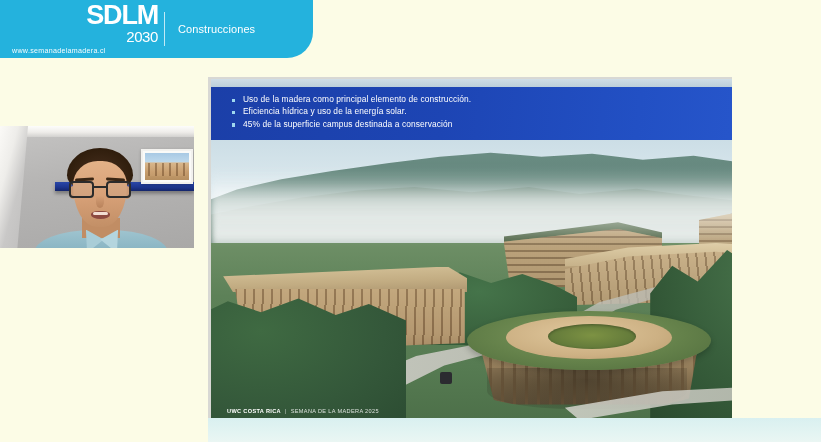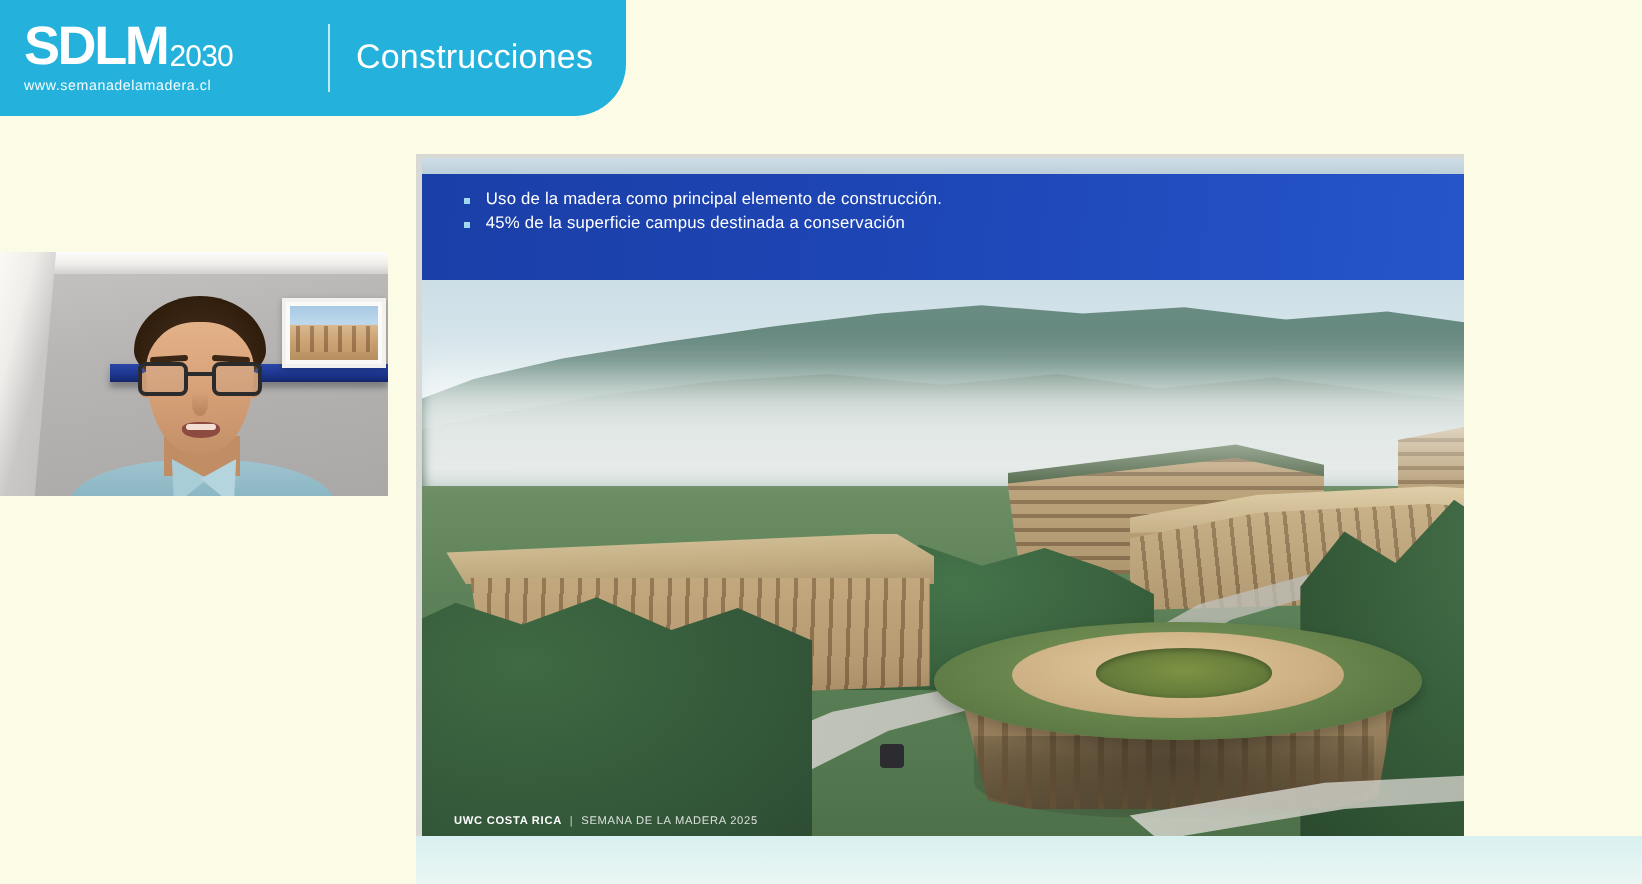--- a/index.html
+++ b/index.html
@@ -23,40 +23,40 @@
     background:#24b2dd;
     border-bottom-right-radius:26px;
     display:flex; align-items:center;
   }
   .logo-block {
     position:relative;
     width:146px; height:44px;
     margin-left:12px;
     display:flex; flex-direction:column; justify-content:center;
   }
-  .logo-row { display:flex; align-items:flex-end; }
+  .logo-row { display:flex; align-items:flex-end;flex-direction:column; }
   .logo-mark {
     font-size:27px; font-weight:bold; letter-spacing:-1.2px;
     color:#ffffff; line-height:0.95;
     font-family:"Liberation Sans", sans-serif;
   }
   .logo-year {
     font-size:15px; font-weight:normal; color:#ffffff;
     letter-spacing:-0.4px; line-height:1; padding-bottom:1px; margin-left:1px;
   }
   .logo-url {
     font-size:7.1px; color:#ffffff; letter-spacing:0.3px;
     margin-top:2px; opacity:0.96; white-space:nowrap;
   }
   .brand-div {
     width:1px; height:34px; background:rgba(255,255,255,0.72);
     margin:0 13px 0 6px;
   }
   .brand-title {
-    font-size:17px; color:#ffffff; line-height:1.32;
+    font-size:11px; color:#ffffff; line-height:1.32;
     letter-spacing:0.1px;
   }
 
   
   .webcam {
     position:absolute; left:0; top:126px;
     width:194px; height:122px;
     overflow:hidden;
     background:#b4b3b2;
   }
@@ -500,20 +500,24 @@
       <div class="sl-fog-overlay"></div>
       <div class="sl-topstrip"></div>
 
       <div class="bullets">
         <div class="bullet-row">
           <span class="bullet-dot"></span>
           <span class="bullet-txt">Uso de la madera como principal elemento de construcción.</span>
         </div>
         <div class="bullet-row">
           <span class="bullet-dot"></span>
+          <span class="bullet-txt">Eficiencia hídrica y uso de la energía solar.</span>
+        </div>
+        <div class="bullet-row">
+          <span class="bullet-dot"></span>
           <span class="bullet-txt">45% de la superficie campus destinada a conservación</span>
         </div>
       </div>
 
       <div class="slide-footer">
         <div class="sf-caption">
           <span class="sf-cap-strong">UWC COSTA RICA</span>
           <span class="sf-cap-sep">|</span>
           <span class="sf-cap-light">SEMANA DE LA MADERA 2025</span>
         </div>

